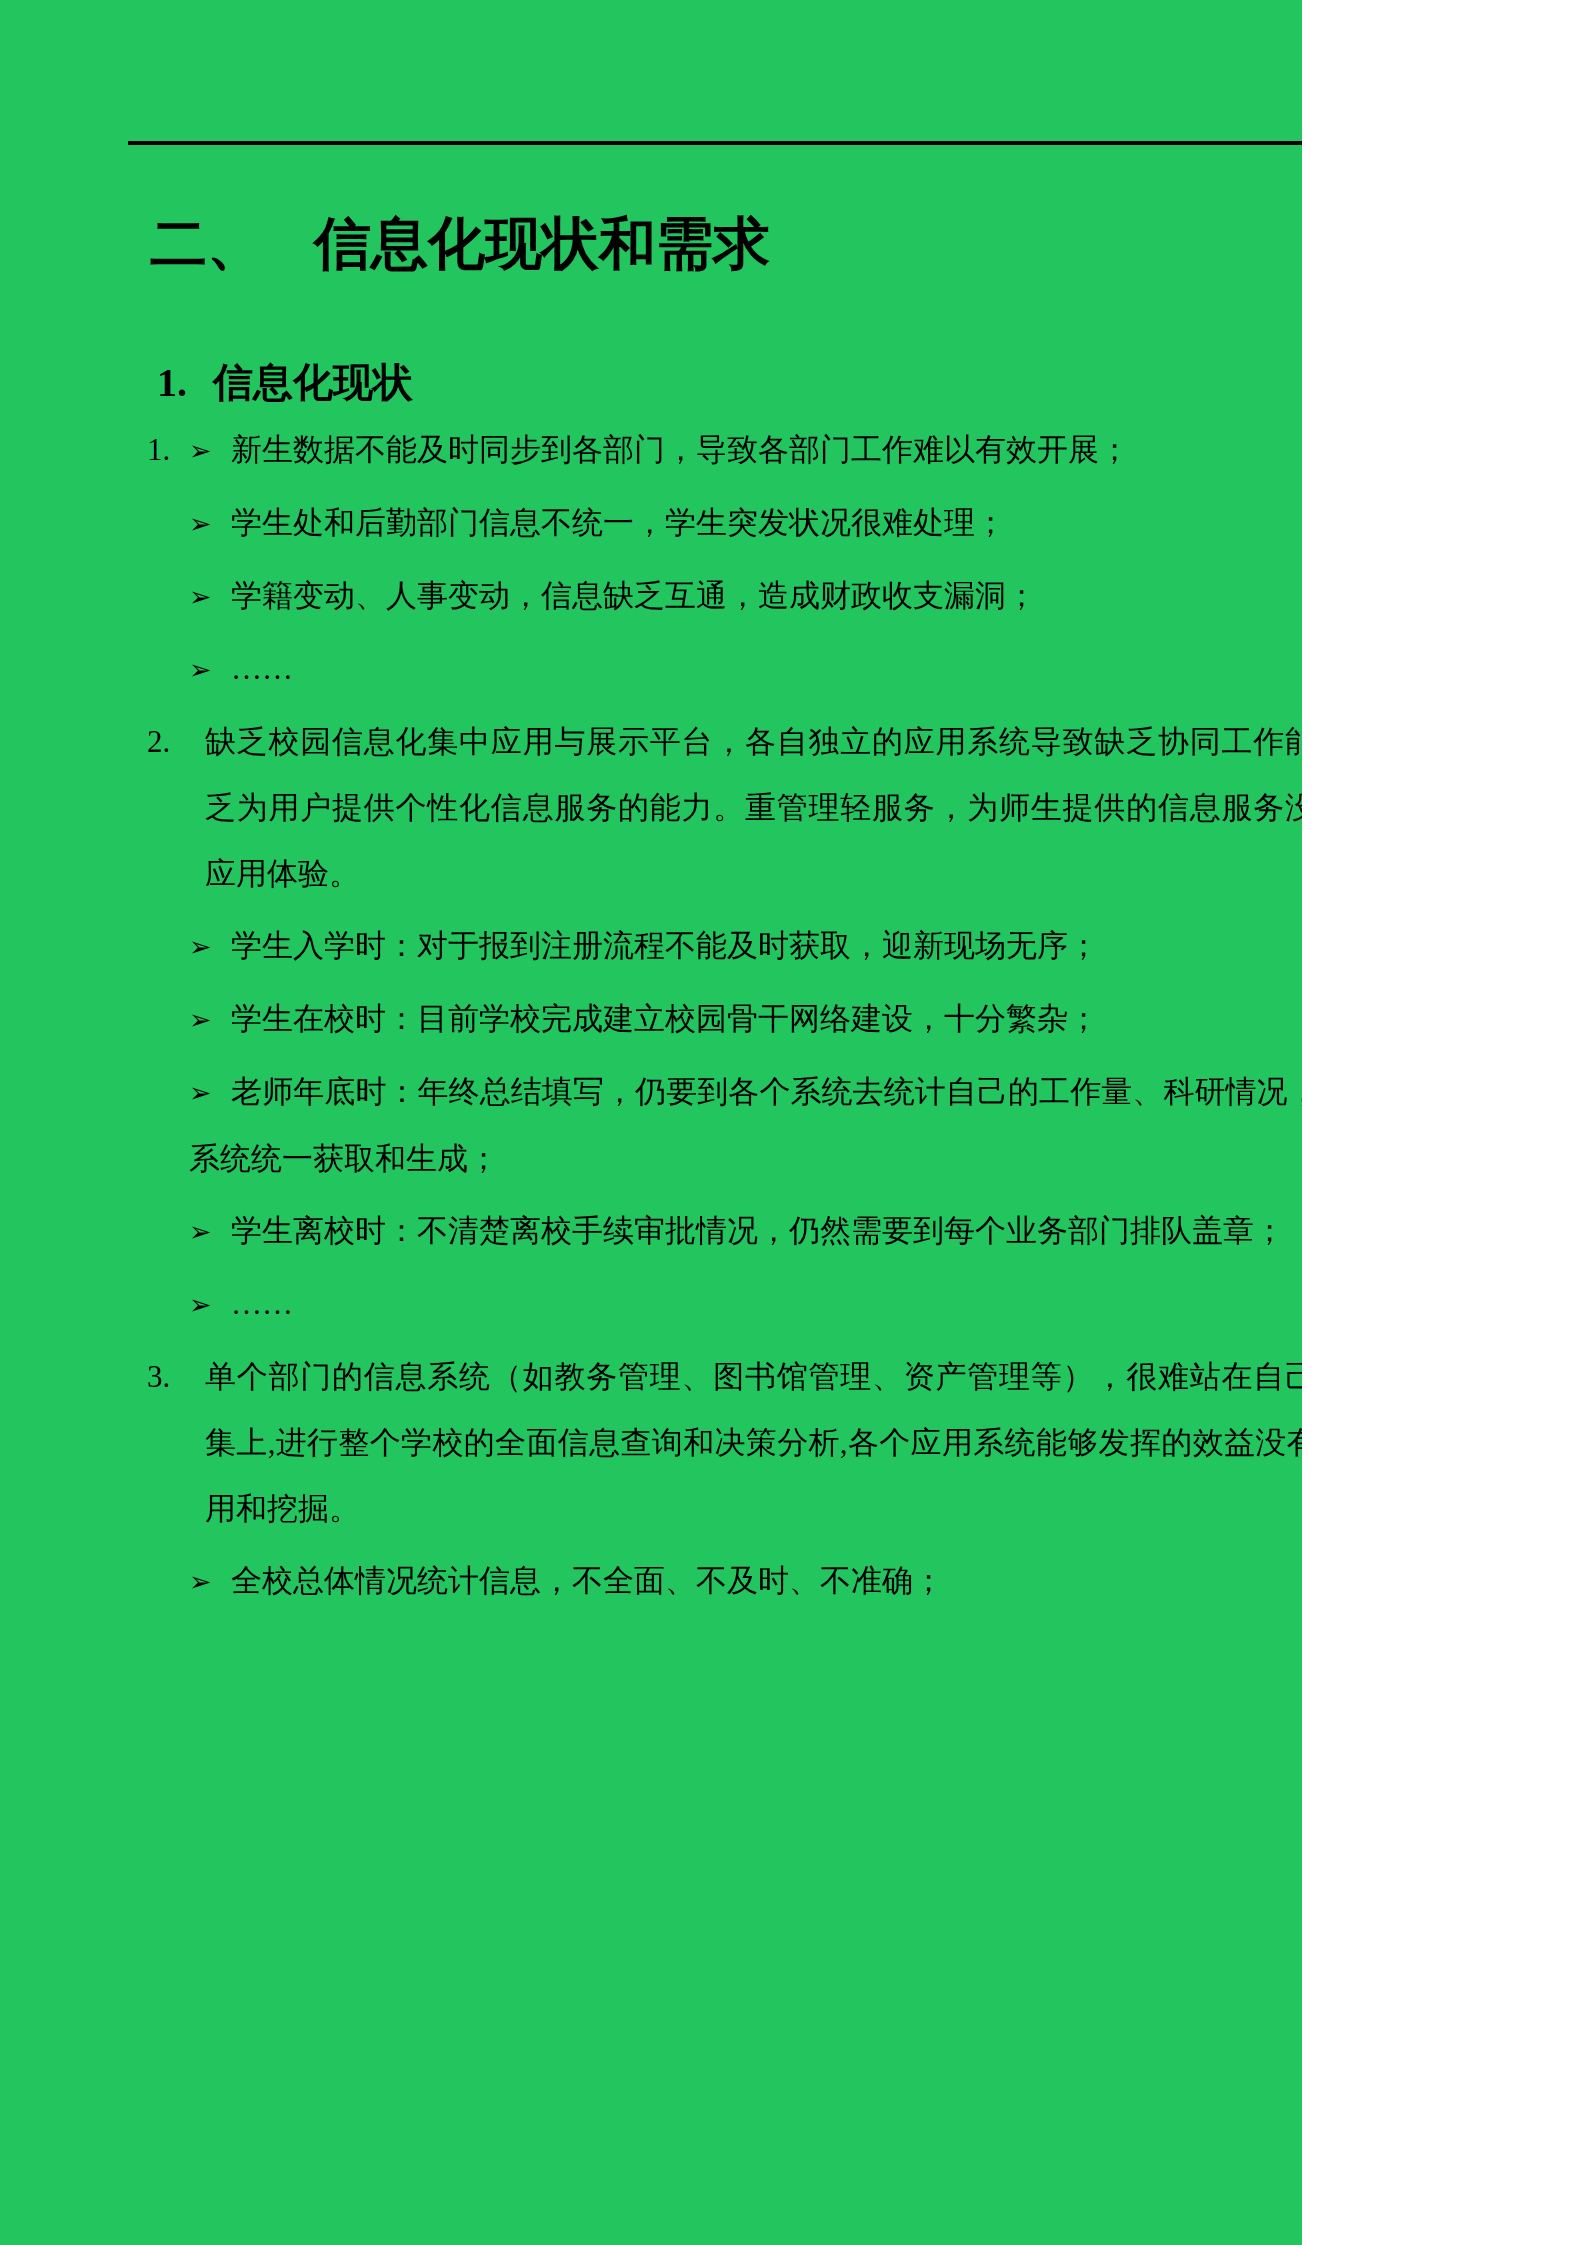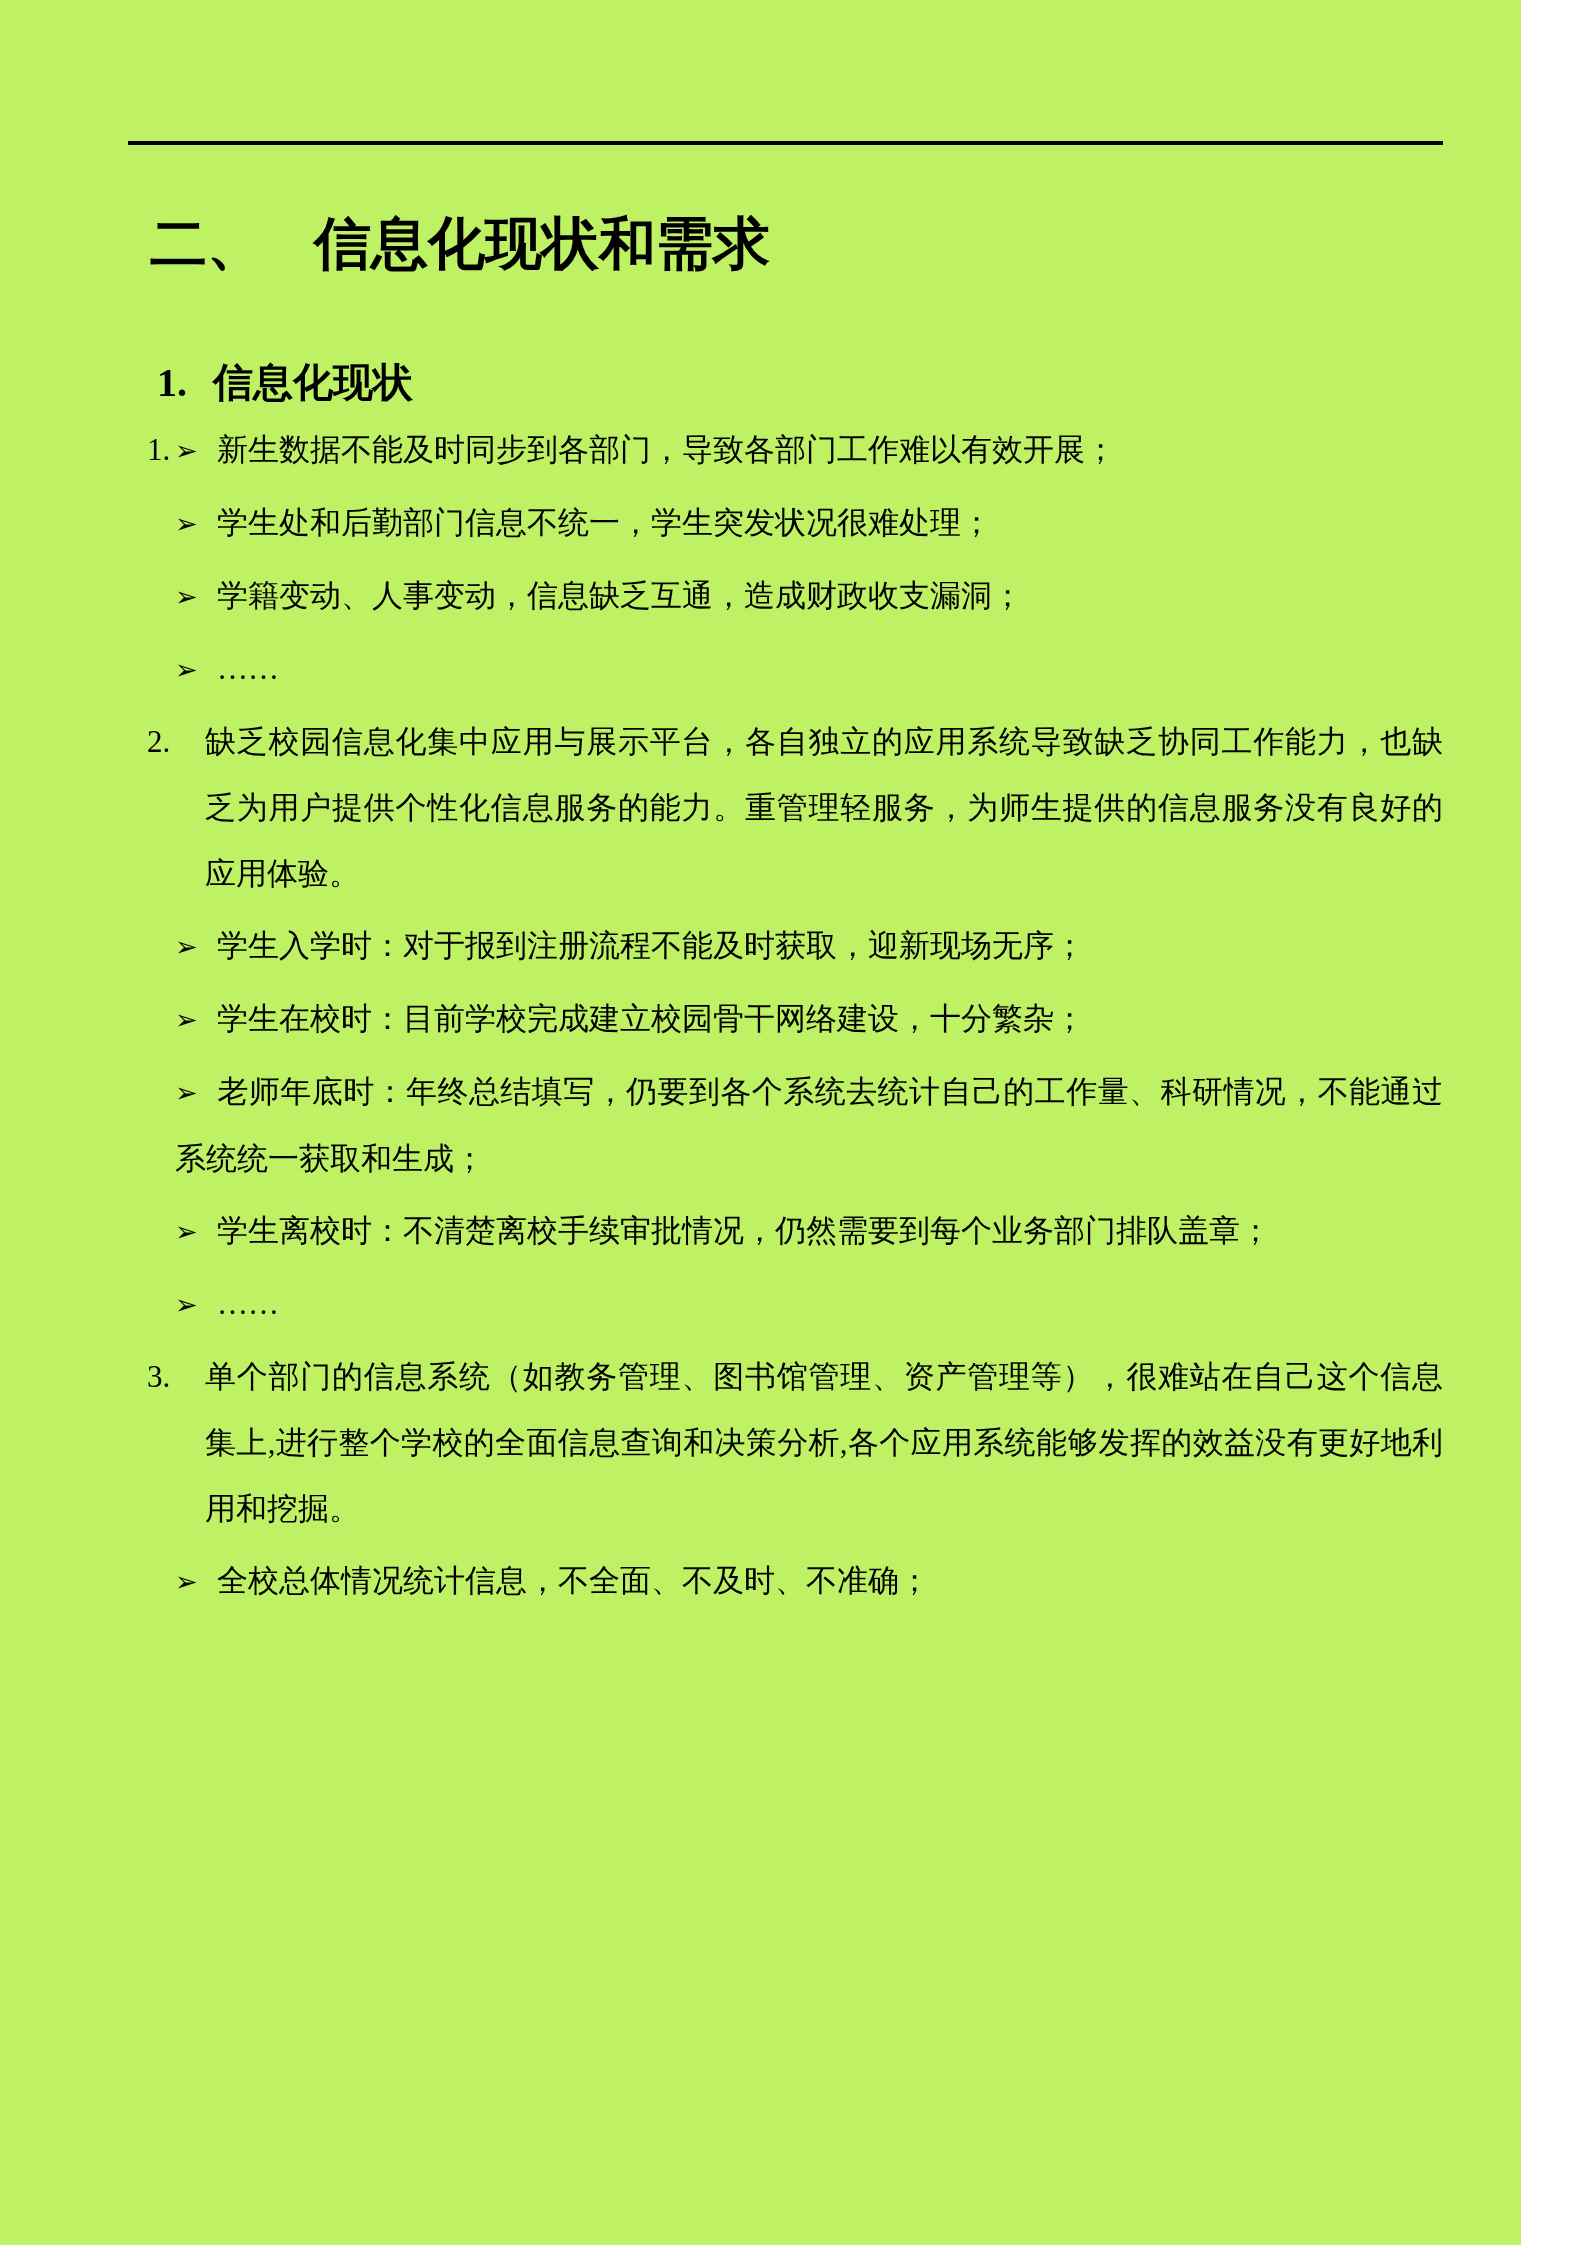--- a/index.html
+++ b/index.html
@@ -2,23 +2,23 @@
 <html><head>
 <meta charset="utf-8">
 <style>
   html, body {
     margin: 0;
     padding: 0;
     background: #ffffff;
   }
   .page {
     position: relative;
-    width: 1521px;
+    width: 1302px;
     height: 2245px;
-    background: #bef264;
+    background: #22c55e;
     color: #000000;
     font-family: "Liberation Serif", "DejaVu Serif", serif;
     overflow: hidden;
   }
   .header-rule {
     position: absolute;
     left: 128px;
     top: 141px;
     width: 1315px;
     height: 4px;
@@ -68,21 +68,21 @@
     margin-top: 6px;
   }
   .problem-number {
     position: absolute;
     left: 0;
     top: 0;
     width: 58px;
     line-height: 66px;
   }
   .bullet-list {
-    margin-left: 28px;
+    margin-left: 42px;
   }
   .bullet-item {
     margin-top: 6px;
   }
   .bullet-marker {
     display: inline-block;
     width: 42px;
     font-family: "DejaVu Sans", sans-serif;
     font-size: 27px;
   }

